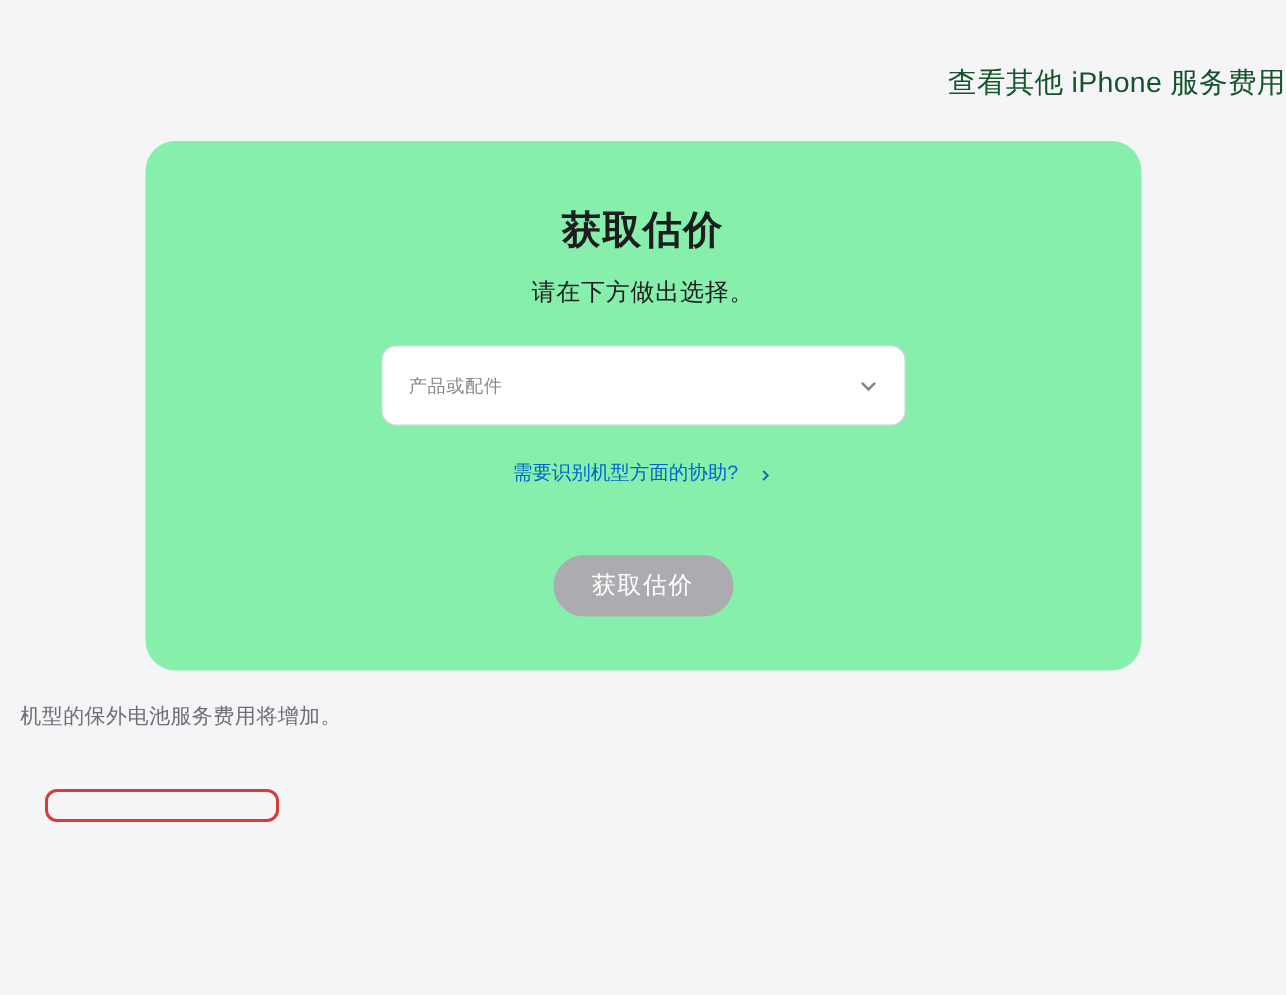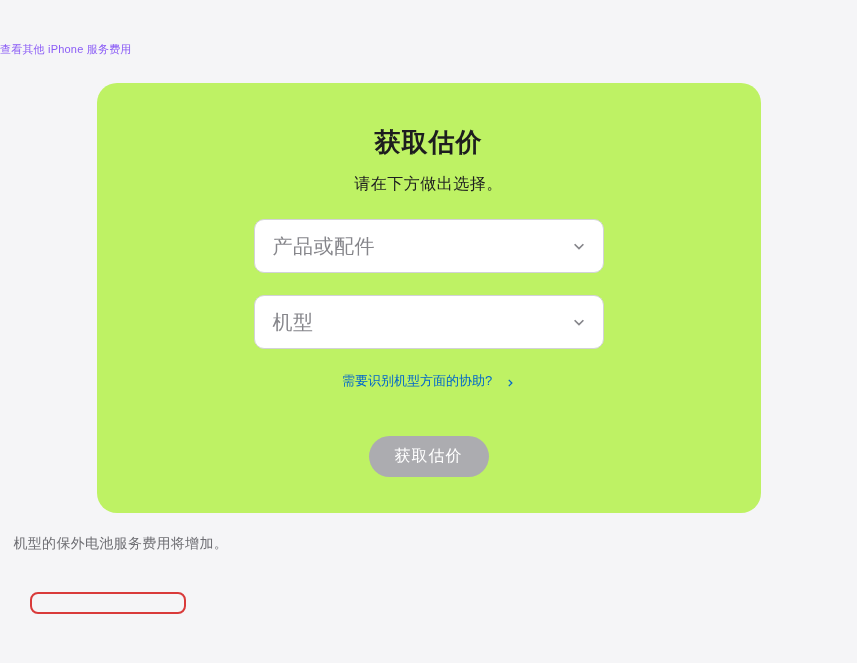--- a/index.html
+++ b/index.html
@@ -8,30 +8,30 @@
       height: 663px;
       background: #f5f5f7;
       font-family: -apple-system, "SF Pro Text", "Helvetica Neue", Arial, sans-serif;
       color: #1d1d1f;
       overflow: hidden;
     }
     .page {
       padding: 0;
     }
     .top-link {
-      text-align: left;
+      text-align: right;
       padding: 42px 0 26px;
-      font-size: 11px;
-      color: #8b5cf6;
+      font-size: 19px;
+      color: #14532d;
       letter-spacing: 0.2px;
     }
     .card {
       width: 664px;
       margin: 0 auto;
-      background: #bef264;
+      background: #86efac;
       border-radius: 20px;
       padding: 42px 48px 36px;
       text-align: center;
     }
     .card-title {
       font-size: 26px;
       font-weight: 600;
       margin-bottom: 14px;
       letter-spacing: 1px;
     }
@@ -45,21 +45,21 @@
       position: relative;
       width: 350px;
       margin: 0 auto 22px;
     }
     .select-box {
       width: 100%;
       height: 54px;
       border: 1px solid #d2d2d7;
       border-radius: 10px;
       background: #fff;
-      font-size: 20px;
+      font-size: 12px;
       color: #86868b;
       text-align: left;
       padding: 0 44px 0 18px;
       appearance: none;
       cursor: pointer;
       display: flex;
       align-items: center;
       letter-spacing: 0.5px;
     }
     .chevron {
@@ -142,30 +142,20 @@
       <div class="select-box">
         <span>产品或配件</span>
       </div>
       <span class="chevron">
         <svg viewBox="0 0 16 16" fill="none" stroke="currentColor" stroke-width="2">
             <polyline points="3,6 8,11 13,6"></polyline>
           </svg>
       </span>
     </div>
 
-    <div class="select-wrap">
-      <div class="select-box">
-        <span>机型</span>
-      </div>
-      <span class="chevron">
-        <svg viewBox="0 0 16 16" fill="none" stroke="currentColor" stroke-width="2">
-            <polyline points="3,6 8,11 13,6"></polyline>
-          </svg>
-      </span>
-    </div>
 
     <div class="help-link">
       <span>需要识别机型方面的协助?</span>
       <span class="right-chev">
         <svg viewBox="0 0 16 16" fill="none" stroke="currentColor" stroke-width="2">
             <polyline points="6,3 11,8 6,13"></polyline>
           </svg>
       </span>
     </div>
 

